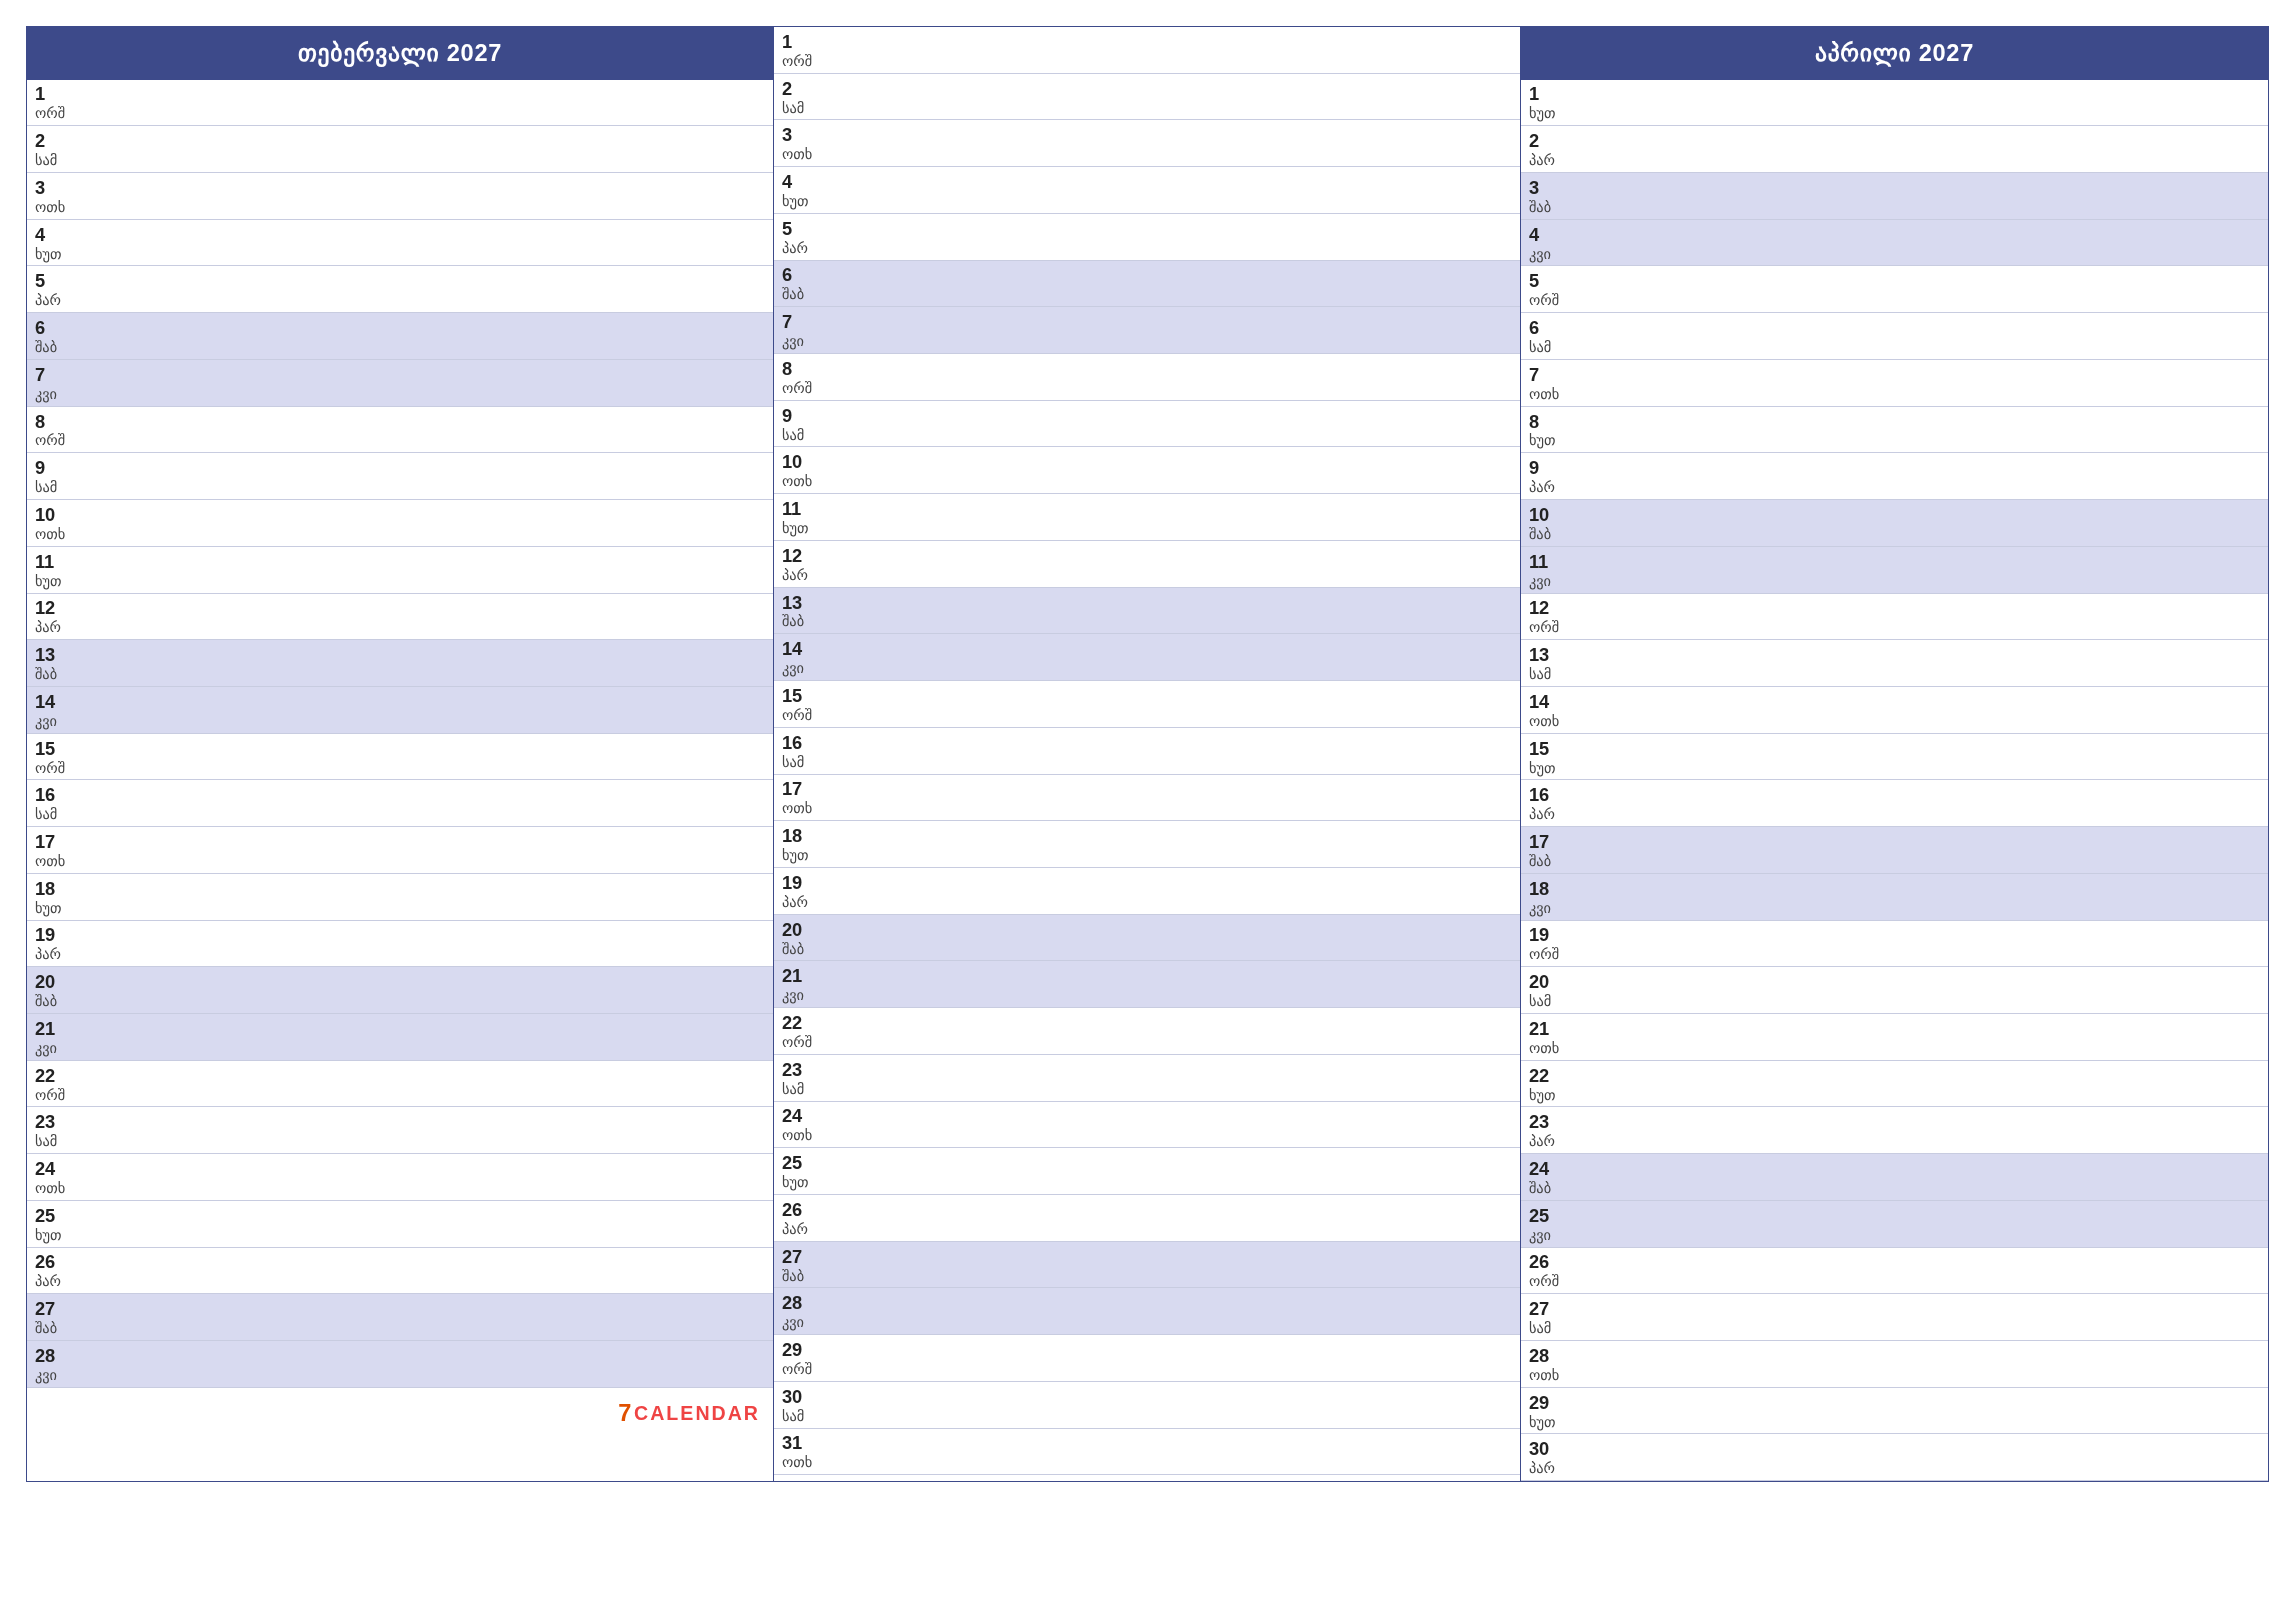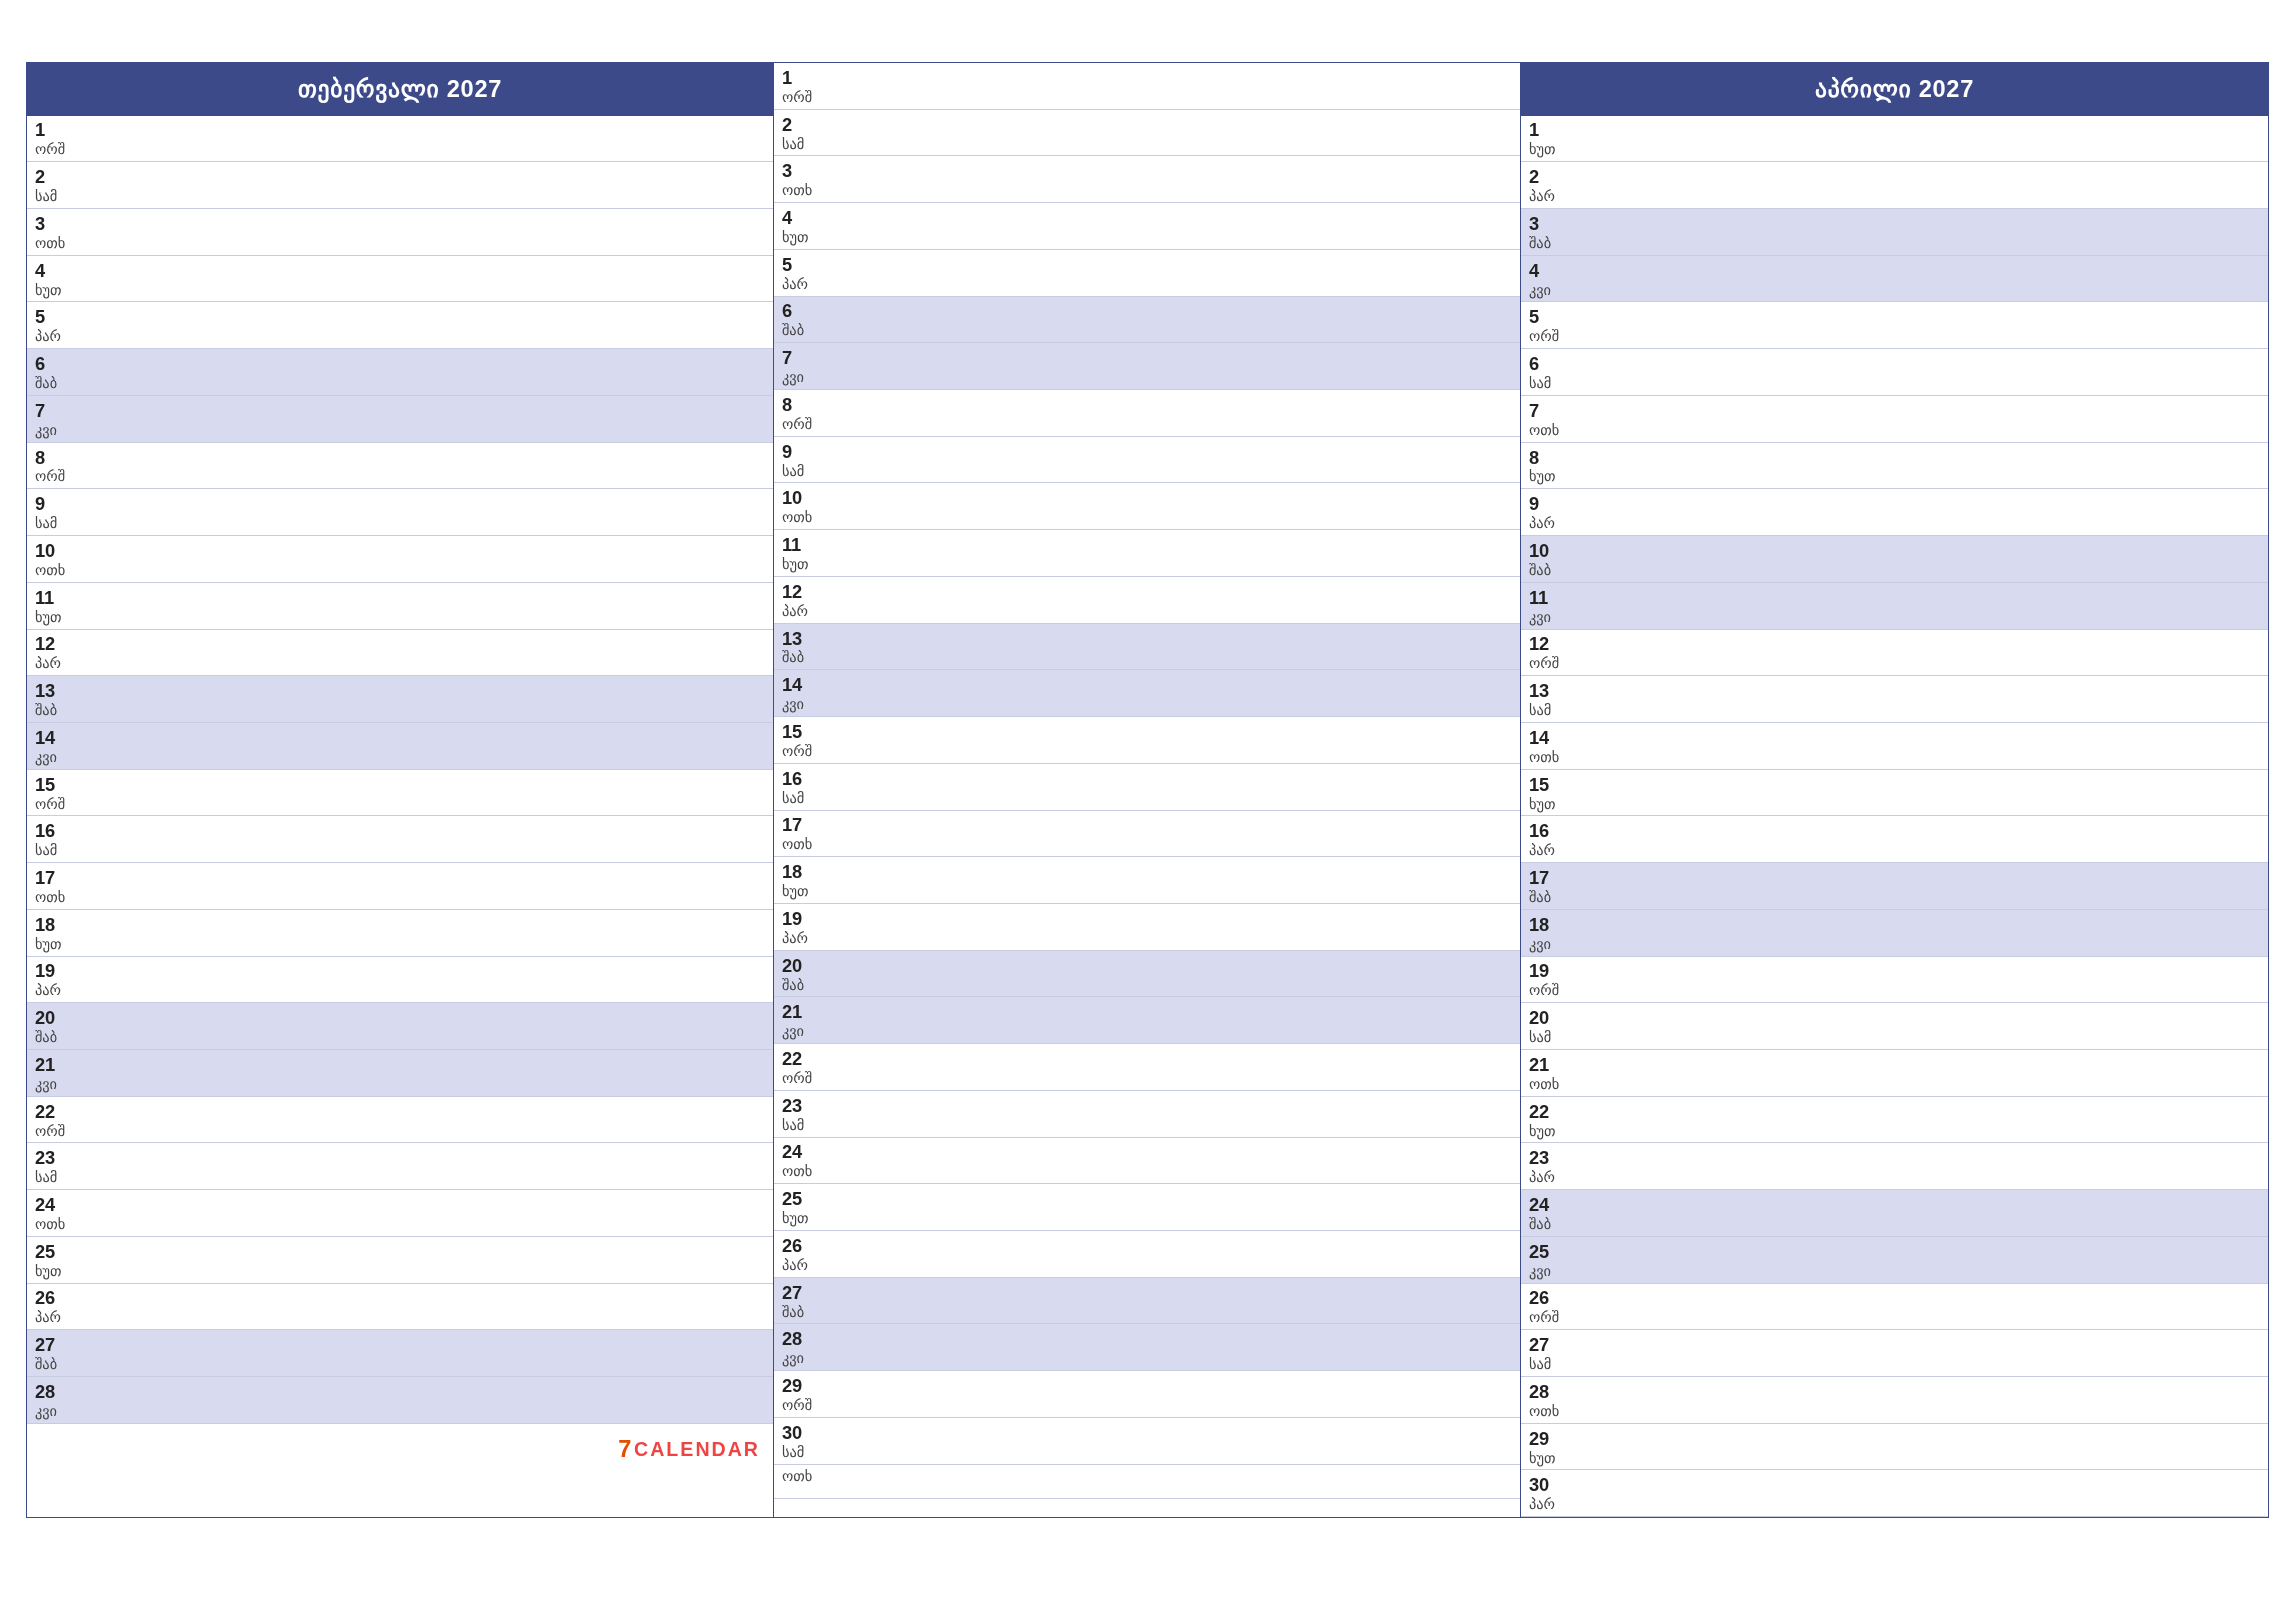--- a/index.html
+++ b/index.html
@@ -8,21 +8,20 @@
       background: #fff;
       width: 2295px;
       min-height: 1623px;
       padding: 26px;
     }
     .calendar-grid {
       display: grid;
       grid-template-columns: 1fr 1fr 1fr;
       border: 1px solid #3d4a8a;
       width: 100%;
-      margin-top: 36px;
     }
     .month-column {
       border-right: 1px solid #3d4a8a;
     }
     .month-column:last-child {
       border-right: none;
     }
     .month-header {
       background: #3d4a8a;
       color: #fff;
@@ -315,20 +314,21 @@
       </div>
       <div class="day-row white">
         <div class="day-number">29</div>
         <div class="day-name">ორშ</div>
       </div>
       <div class="day-row white">
         <div class="day-number">30</div>
         <div class="day-name">სამ</div>
       </div>
       <div class="day-row white">
+        <div class="day-number">31</div>
         <div class="day-name">ოთხ</div>
       </div>
     </div>
     <div class="month-column">
       <div class="month-header">აპრილი 2027</div>
       <div class="day-row white">
         <div class="day-number">1</div>
         <div class="day-name">ხუთ</div>
       </div>
       <div class="day-row white">

